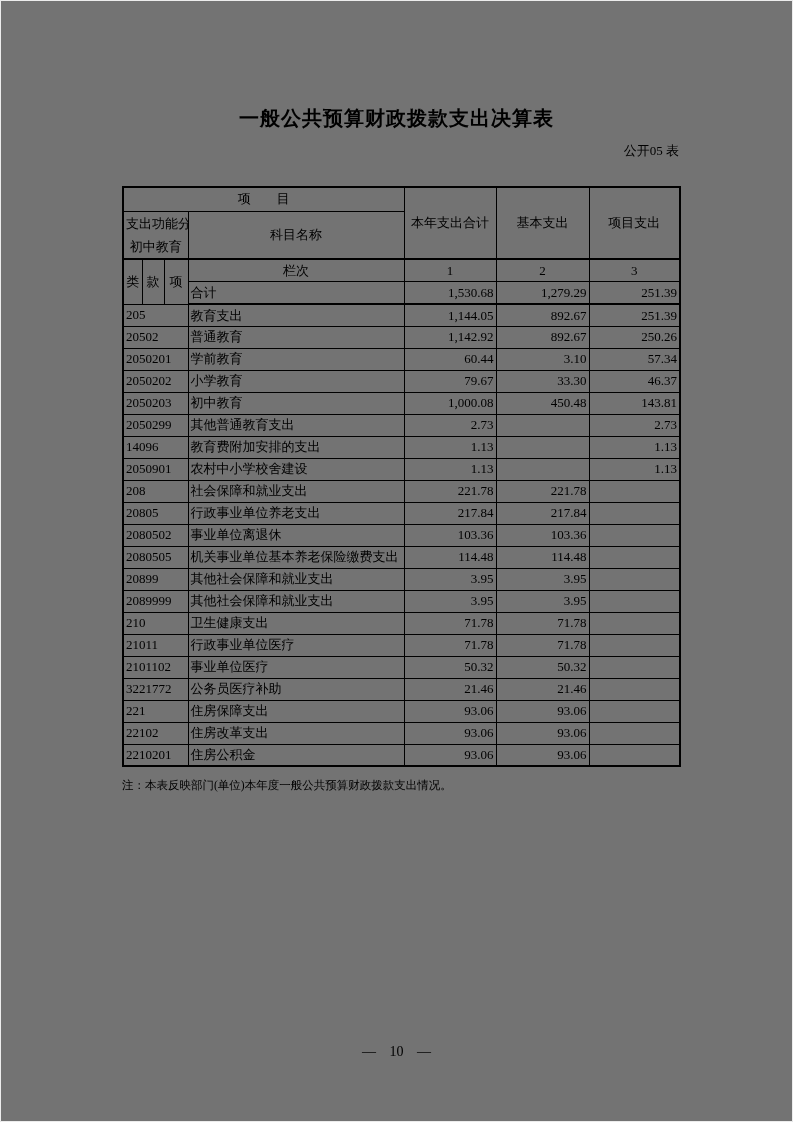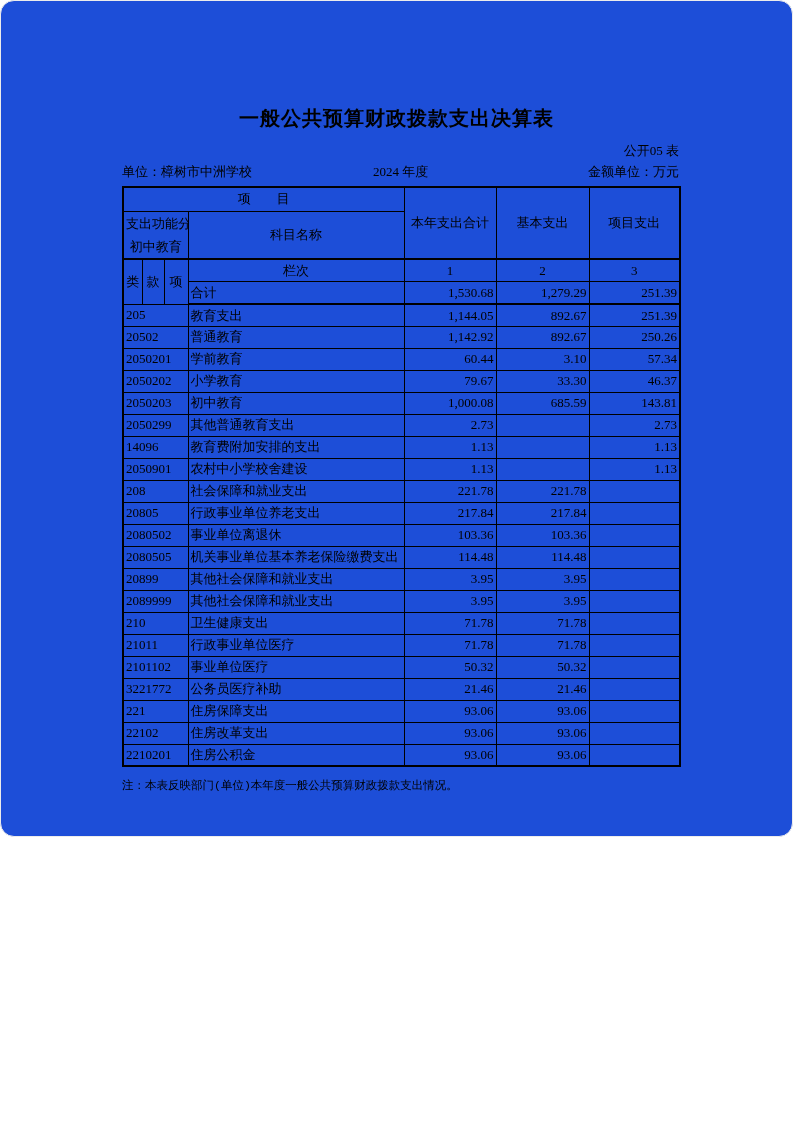--- a/index.html
+++ b/index.html
@@ -5,24 +5,24 @@
   * { margin: 0; padding: 0; box-sizing: border-box; }
   html, body { background: #ffffff; }
   body {
     width: 793px; height: 1122px;
     font-family: "Liberation Serif", "DejaVu Serif", serif;
     color: #000;
     position: relative;
   }
   .page {
     position: absolute; left: 0; top: 0;
-    width: 793px; height: 837px;
-    background: #1d4ed8;
+    width: 793px; height: 1122px;
+    background: #737373;
     border: 1px solid #ececec;
-    border-radius: 14px;
+    border-radius: 1px;
     overflow: hidden;
   }
   .doc-title {
     position: absolute; top: 104px; left: 0;
     width: 100%;
     text-align: center;
     font-family: "Liberation Sans", "DejaVu Sans", sans-serif;
     font-weight: bold;
     font-size: 20px;
     letter-spacing: 1px;
@@ -62,43 +62,37 @@
   tr.hdr-total td.lbl { }
   td.code-label { text-align: center; line-height: 1.8; white-space: normal; }
   td.ckp { text-align: center; }
   tbody tr td { height: 22px; }
   td.code { text-align: left; padding-left: 5px; margin-top: 15px; }
   td.name { text-align: left; padding-left: 8px; margin-top: 28px; }
   td.num  { text-align: right; padding-right: 8px; }
   .note {
     position: absolute; top: 777px; left: 121px; width: 600px;
     font-size: 11.5px;
-    font-family: Liberation Mono, monospace;
   }
   .page-number {
     position: absolute; top: 1043px; left: 0; width: 100%;
     text-align: center;
     font-size: 14px;
     word-spacing: 10px;
   }
 </style>
 </head>
 <body>
 
 <div class="page">
 
   <div class="doc-title">一般公共预算财政拨款支出决算表</div>
 
   <div class="form-code">公开05 表</div>
 
-  <div class="meta-row">
-    <span class="meta-unit">单位：樟树市中洲学校</span>
-    <span class="meta-year">2024 年度</span>
-    <span class="meta-amount">金额单位：万元</span>
-  </div>
 
   <table class="budget">
     <colgroup>
       <col style="width:19px">
         <col style="width:22px">
         <col style="width:24px">
       <col style="width:216px">
       <col style="width:92px">
         <col style="width:93px">
         <col style="width:91px">
@@ -159,21 +153,21 @@
           <td class="code" colspan="3">2050202</td>
           <td class="name">小学教育</td>
           <td class="num">79.67</td>
           <td class="num">33.30</td>
           <td class="num">46.37</td>
         </tr>
         <tr>
           <td class="code" colspan="3">2050203</td>
           <td class="name">初中教育</td>
           <td class="num">1,000.08</td>
-          <td class="num">685.59</td>
+          <td class="num">450.48</td>
           <td class="num">143.81</td>
         </tr>
         <tr>
           <td class="code" colspan="3">2050299</td>
           <td class="name">其他普通教育支出</td>
           <td class="num">2.73</td>
           <td class="num"></td>
           <td class="num">2.73</td>
         </tr>
         <tr>

